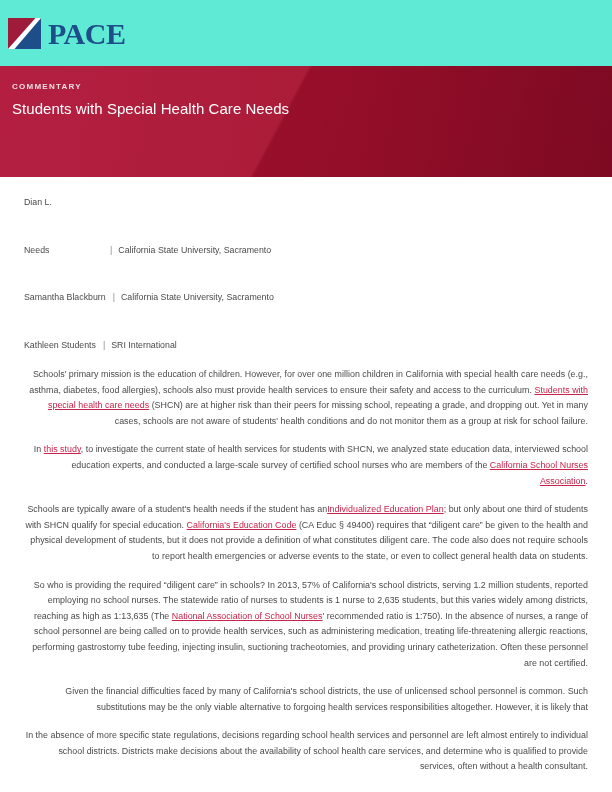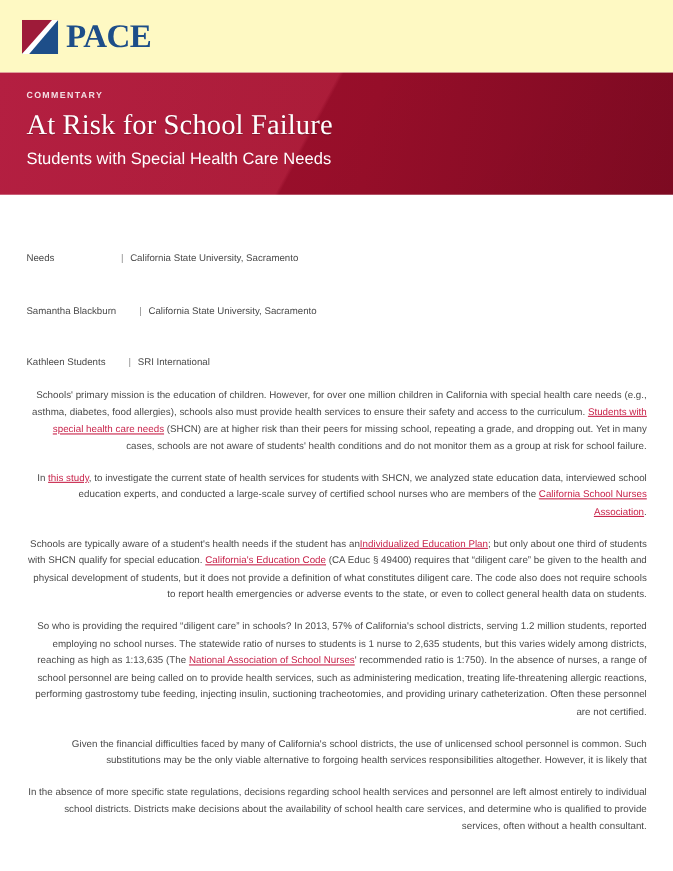--- a/index.html
+++ b/index.html
@@ -18,24 +18,24 @@
   .page {
     position: relative;
     width: 612px;
     height: 792px;
     background: #ffffff;
   }
 
   
   .logo-bar {
     height: 66px;
-    background: #fef9c3;
+    background: #5eead4;
     display: flex;
     align-items: center;
-    padding-left: 20px;
+    padding-left: 8px;
     box-sizing: border-box;
   }
   .logo {
     display: flex;
     align-items: center;
     gap: 7px;
   }
   .logo-mark {
     width: 33px;
     height: 31px;
@@ -54,21 +54,21 @@
     top: 1px;
   }
 
   
   .hero {
     position: relative;
     height: 111px;
     background:
       linear-gradient(118deg, rgba(255,255,255,0.055) 0%, rgba(255,255,255,0.055) 46%, rgba(0,0,0,0.09) 46.6%, rgba(0,0,0,0.12) 100%),
       linear-gradient(100deg, #b01236 0%, #a50f2d 55%, #8e0b26 100%);
-    padding: 16px 30px 0 24px;
+    padding: 16px 30px 0 12px;
     box-sizing: border-box;
     overflow: hidden;
   }
   .hero-kicker {
     font-size: 8px;
     letter-spacing: 1.25px;
     font-weight: 600;
     color: #f3dfe4;
     margin: 0 0 9px 0;
     text-transform: uppercase;
@@ -114,21 +114,21 @@
   .author-row {
     display: flex;
     align-items: baseline;
   }
   .author-name {
     width: 86px;
     flex: none;
   }
   .author-name.wide {
     width: auto;
-    padding-right: 21px;
+    padding-right: 7px;
   }
   .author-sep {
     color: #8b8b8b;
     padding-right: 6px;
   }
   .author-affil {
     color: #4a4a4a;
     margin-top: 32px;
   }
 
@@ -170,28 +170,30 @@
           <polygon points="33,0 33,31 0,31" fill="#1d4e89"></polygon>
           <polygon points="33,0 6.5,31 0,31 27.5,0" fill="#ffffff"></polygon>
         </svg>
       </span>
       <span class="logo-wordmark">PACE</span>
     </div>
   </div>
 
   <div class="hero">
     <p class="hero-kicker">COMMENTARY</p>
-    <h1 class="hero-title">At Risk for School Failure</h1>
     <h2 class="hero-subtitle">Students with Special Health Care Needs</h2>
   </div>
 
   <div class="content">
 
 
     <div class="authors">
+      <div class="author-row">
+        <span class="author-name">Dian L.</span>
+      </div>
       <div class="author-row">
         <span class="author-name">Needs</span>
         <span class="author-sep">|</span>
         <span class="author-affil">California State University, Sacramento</span>
       </div>
       <div class="author-row">
         <span class="author-name wide">Samantha Blackburn</span>
         <span class="author-sep">|</span>
         <span class="author-affil">California State University, Sacramento</span>
       </div>

